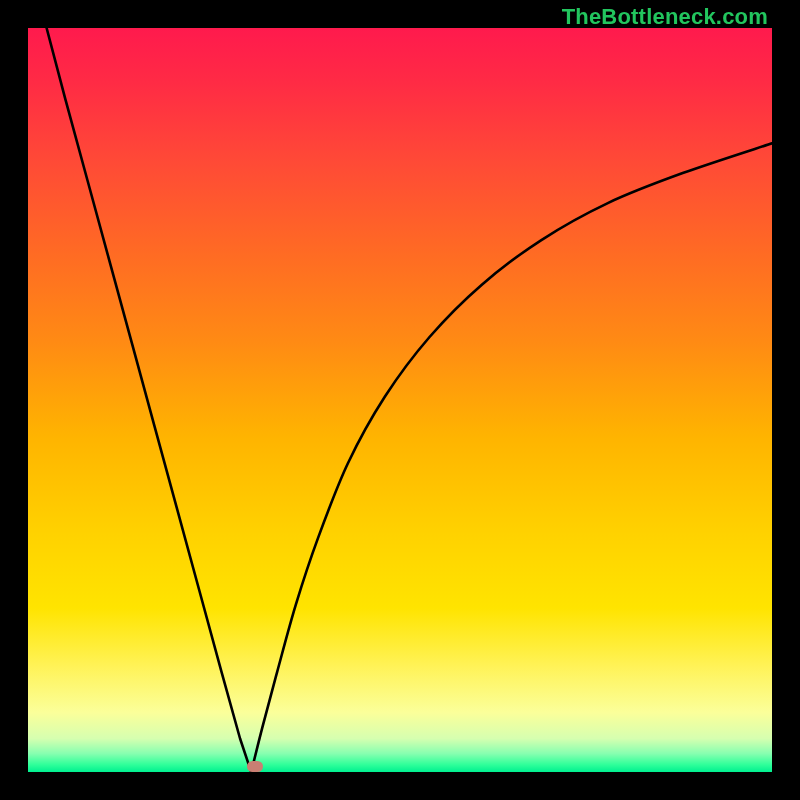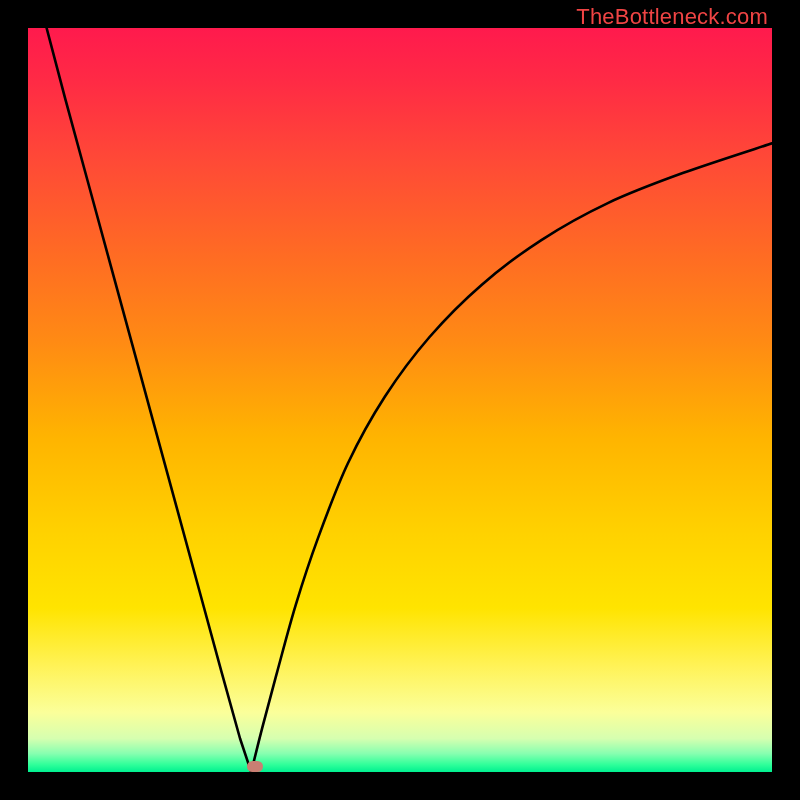--- a/index.html
+++ b/index.html
@@ -23,23 +23,23 @@
     position: absolute;
     left: 0;
     top: 0;
     width: 744px;
     height: 744px;
   }
   .watermark {
     position: absolute;
     top: 4px;
     right: 32px;
-    color: #ef4444;
+    color: #22c55e;
     font-size: 22px;
-    font-weight: 400;
+    font-weight: 700;
     letter-spacing: 0.2px;
   }
   .dot {
     position: absolute;
     width: 16px;
     height: 11px;
     border-radius: 6px;
     background: #c97f73;
   }
   svg.curve {

